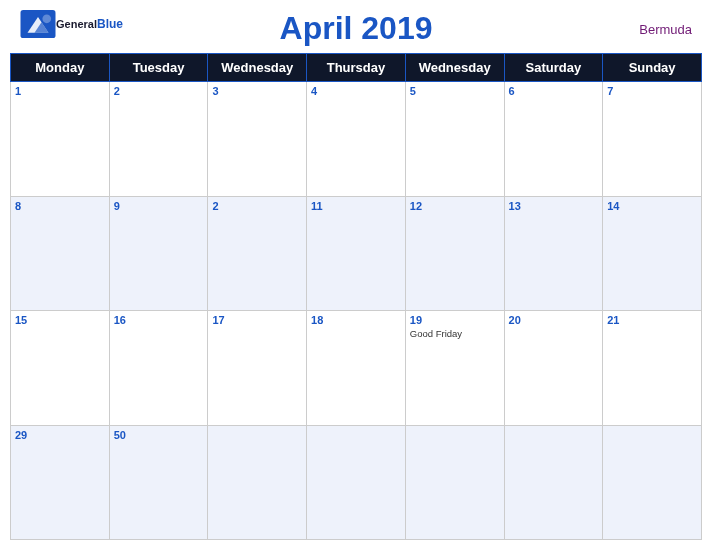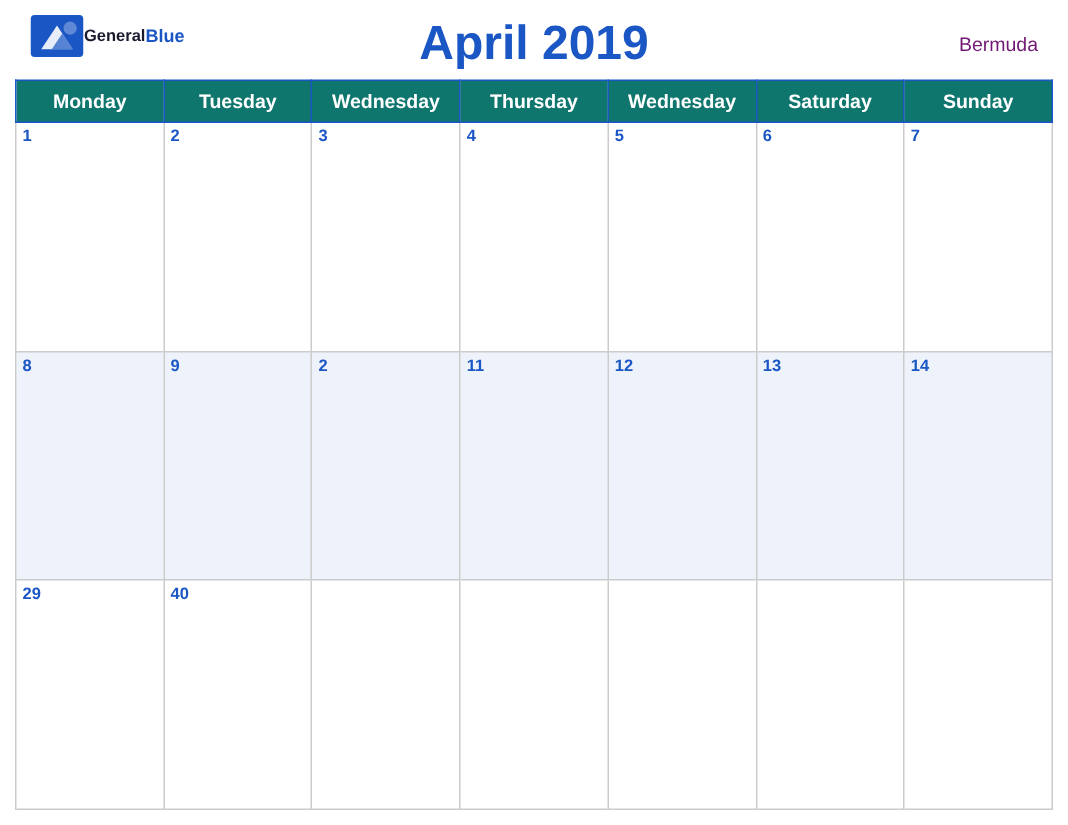--- a/index.html
+++ b/index.html
@@ -69,21 +69,21 @@
       padding: 0 10px 10px 10px;
       display: flex;
       flex-direction: column;
     }
     table {
       width: 100%;
       border-collapse: collapse;
       flex: 1;
     }
     th {
-      background-color: #0f766e;
+      background-color: #0f172a;
       color: #fff;
       font-size: 13px;
       font-weight: bold;
       text-align: center;
       padding: 6px 4px;
       border: 1px solid #1a56c4;
     }
     td {
       border: 1px solid #ccc;
       vertical-align: top;
@@ -191,24 +191,48 @@
             </td>
             <td>
               <span class="day-number">13</span>
             </td>
             <td>
               <span class="day-number">14</span>
             </td>
           </tr>
           <tr>
             <td>
+              <span class="day-number">15</span>
+            </td>
+            <td>
+              <span class="day-number">16</span>
+            </td>
+            <td>
+              <span class="day-number">17</span>
+            </td>
+            <td>
+              <span class="day-number">18</span>
+            </td>
+            <td>
+              <span class="day-number">19</span>
+              <div class="day-event">Good Friday</div>
+            </td>
+            <td>
+              <span class="day-number">20</span>
+            </td>
+            <td>
+              <span class="day-number">21</span>
+            </td>
+          </tr>
+          <tr>
+            <td>
               <span class="day-number">29</span>
             </td>
             <td>
-              <span class="day-number">40</span>
+              <span class="day-number">50</span>
             </td>
             <td class="empty"></td>
             <td class="empty"></td>
             <td class="empty"></td>
             <td class="empty"></td>
             <td class="empty"></td>
           </tr>
         </tbody>
     </table>
   </div>

